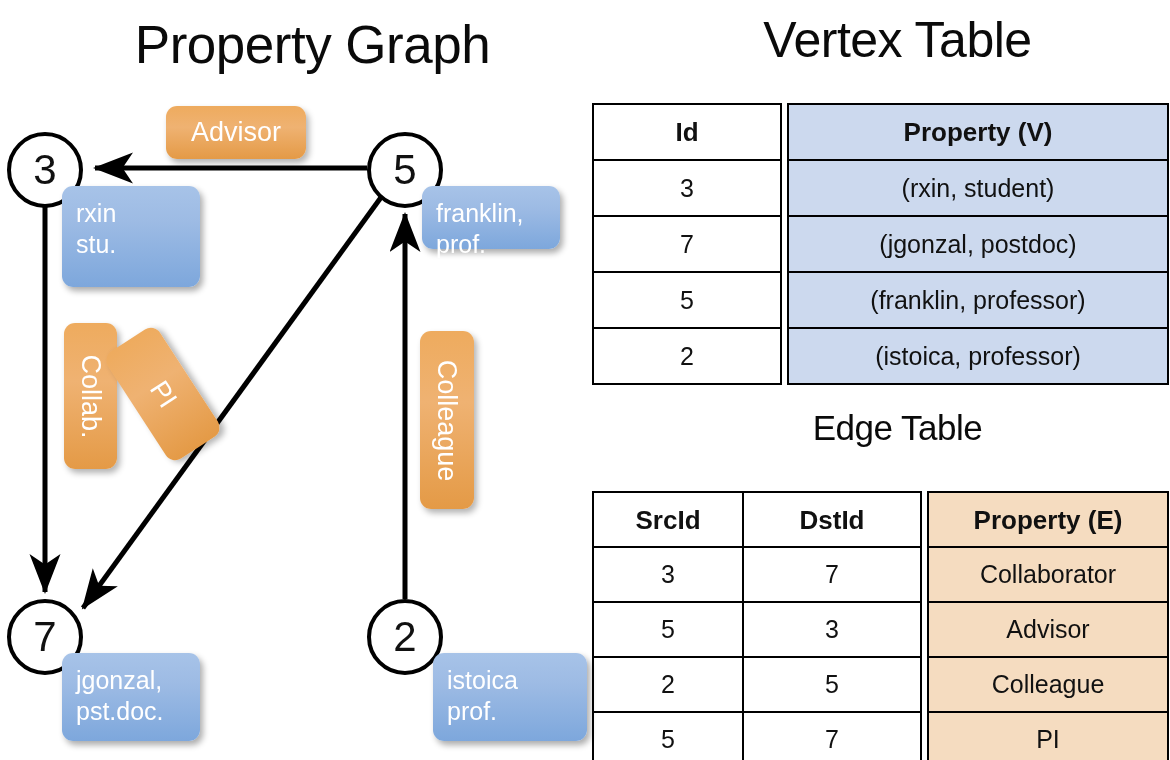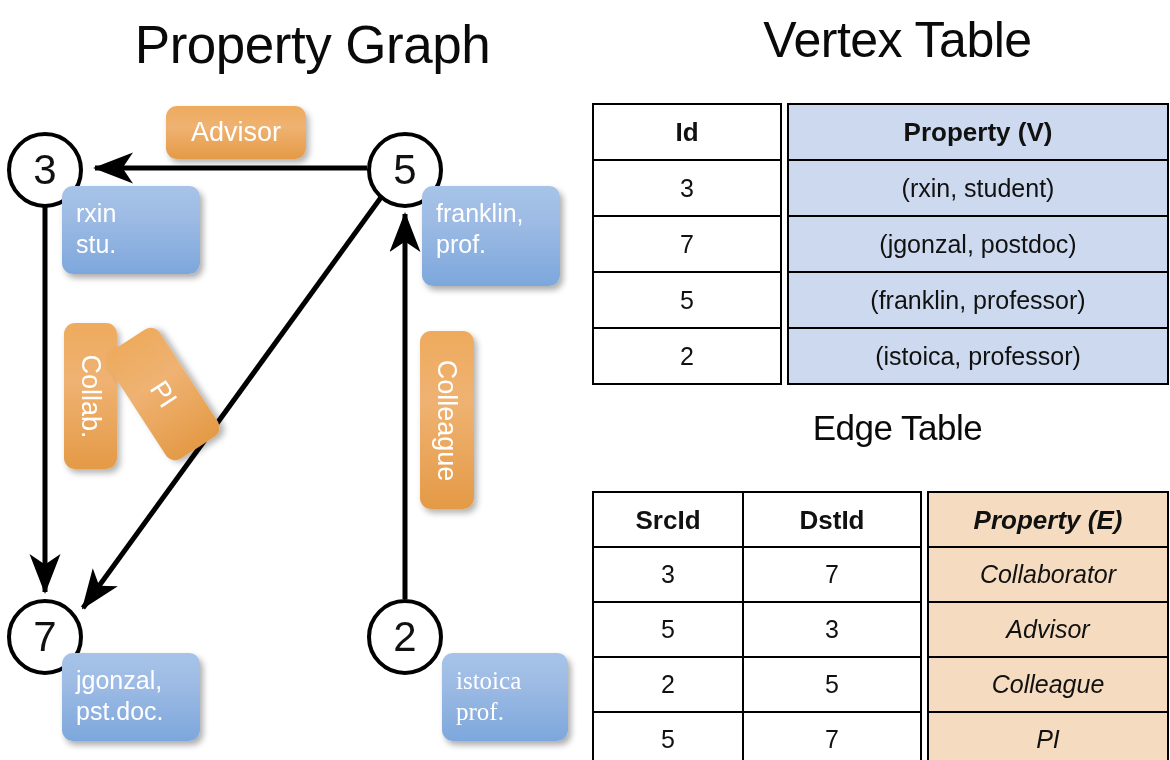--- a/index.html
+++ b/index.html
@@ -86,24 +86,24 @@
     border-radius: 11px;
     background: linear-gradient(to bottom, #a7c3e8 0%, #9dbbe4 35%, #7da7dc 100%);
     box-shadow: 3px 4px 6px rgba(0,0,0,0.33);
     color: #ffffff;
     font-size: 25px;
     line-height: 31px;
     padding: 12px 14px 10px 14px;
     z-index: 5;
     font-weight: 400;
   }
-  #prop-3 { left: 62px;  top: 186px; width: 138px; height: 88px; }
-  #prop-5 { left: 422px; top: 186px; width: 138px; height: 100px; }
+  #prop-3 { left: 62px;  top: 186px; width: 138px; height: 101px; }
+  #prop-5 { left: 422px; top: 186px; width: 138px; height: 63px; }
   #prop-7 { left: 62px;  top: 653px; width: 138px; height: 88px; }
-  #prop-2 { left: 442px; top: 653px; width: 126px; height: 88px; font-family: Liberation Serif, serif; }
+  #prop-2 { left: 433px; top: 653px; width: 154px; height: 88px; }
 
   
   .edge-label {
     position: absolute;
     box-sizing: border-box;
     border-radius: 11px;
     background: linear-gradient(to bottom, #eeab5e 0%, #efb272 40%, #e49a46 100%);
     box-shadow: 3px 4px 6px rgba(0,0,0,0.30);
     color: #ffffff;
     font-size: 27px;
@@ -166,21 +166,21 @@
   .cell-v  { background: #ccd9ee !important; }
   .cell-e  { background: #f5dcc0 !important; }
 
   #vertex-table { left: 592px; top: 103px; }
   #vertex-table .c-id   { width: 186px; height: 54px; border-radius: 11px; }
   #vertex-table .c-prop { width: 378px; height: 54px; }
 
   #edge-table { left: 592px; top: 491px; }
   #edge-table .c-src  { width: 148px; height: 53px; margin-left: 40px; }
   #edge-table .c-dst  { width: 176px; height: 53px; }
-  #edge-table .c-prop { width: 238px; height: 53px; font-style: italic; }
+  #edge-table .c-prop { width: 238px; height: 53px; }
 
   
   .colgap {
     border: none !important;
     width: 5px !important;
     background: #ffffff !important;
     padding: 0 !important;
   }
 </style>
 </head>

